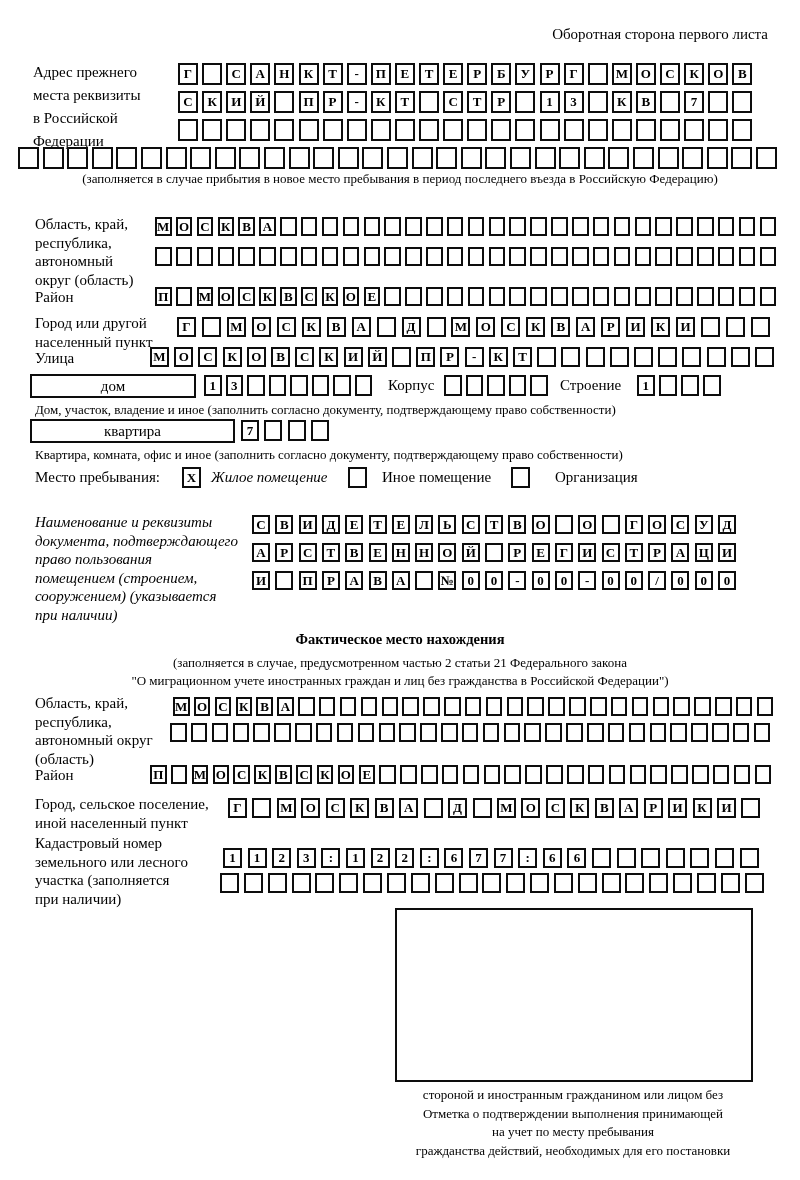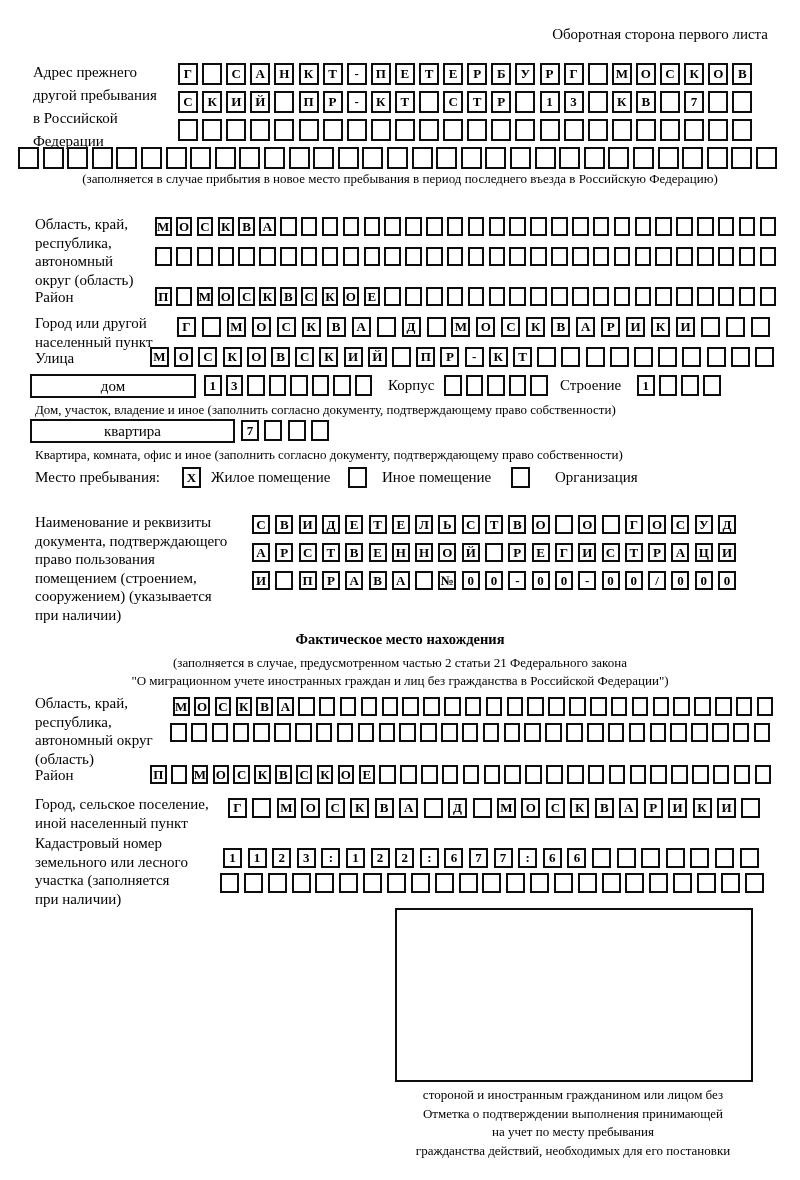--- a/index.html
+++ b/index.html
@@ -26,21 +26,21 @@
 </style>
 </head>
 <body>
 
 <div class="page">
 
   <div class="abs hdr" style="top:26px;right:32px;">Оборотная сторона первого листа</div>
 
   <div class="abs lbl" style="left:33px;top:61px;">
     <div>Адрес прежнего</div>
-    <div>другой пребывания</div>
+    <div>места реквизиты</div>
     <div>в Российской</div>
     <div>Федерации</div>
   </div>
   <div class="grid" style="left:178px;top:63px;">
       <span class="cell" style="left: 0px; width: 20px; height: 22px; line-height: 18px;">Г</span>
       <span class="cell" style="left: 24.1px; width: 20px; height: 22px; line-height: 18px;"></span>
       <span class="cell" style="left: 48.2px; width: 20px; height: 22px; line-height: 18px;">С</span>
       <span class="cell" style="left: 72.3px; width: 20px; height: 22px; line-height: 18px;">А</span>
       <span class="cell" style="left: 96.4px; width: 20px; height: 22px; line-height: 18px;">Н</span>
       <span class="cell" style="left: 120.5px; width: 20px; height: 22px; line-height: 18px;">К</span>
@@ -349,27 +349,27 @@
   <div class="grid" style="left:241px;top:420px;">
       <span class="cell" style="left: 0px; width: 18px; height: 21px; line-height: 17px;">7</span>
       <span class="cell" style="left: 23.3px; width: 18px; height: 21px; line-height: 17px;"></span>
       <span class="cell" style="left: 46.6px; width: 18px; height: 21px; line-height: 17px;"></span>
       <span class="cell" style="left: 69.9px; width: 18px; height: 21px; line-height: 17px;"></span>
     </div>
   <div class="abs cap" style="left:35px;top:447px;">Квартира, комната, офис и иное (заполнить согласно документу, подтверждающему право собственности)</div>
 
   <div class="abs inline-lbl" style="left:35px;top:469px;">Место пребывания:</div>
   <span class="chk" style="left:182px;top:467px;">X</span>
-  <div class="abs inline-lbl" style="left:211px;top:469px;">Жилое помещение</div>
+  <div class="abs inline-lbl" style="left:211px;top:469px;font-style:italic;">Жилое помещение</div>
   <span class="chk" style="left:348px;top:467px;"></span>
   <div class="abs inline-lbl" style="left:382px;top:469px;">Иное помещение</div>
   <span class="chk" style="left:511px;top:467px;"></span>
   <div class="abs inline-lbl" style="left:555px;top:469px;">Организация</div>
 
-  <div class="abs lbl-s" style="left:35px;top:513px;">
+  <div class="abs lbl-s" style="left:35px;top:513px;font-style:italic;">
     <div>Наименование и реквизиты</div>
     <div>документа, подтверждающего</div>
     <div>право пользования</div>
     <div>помещением (строением,</div>
     <div>сооружением) (указывается</div>
     <div>при наличии)</div>
   </div>
   <div class="grid" style="left:252px;top:515px;">
       <span class="cell" style="left: 0px; width: 18px; height: 19px; line-height: 15px;">С</span>
       <span class="cell" style="left: 23.3px; width: 18px; height: 19px; line-height: 15px;">В</span>

